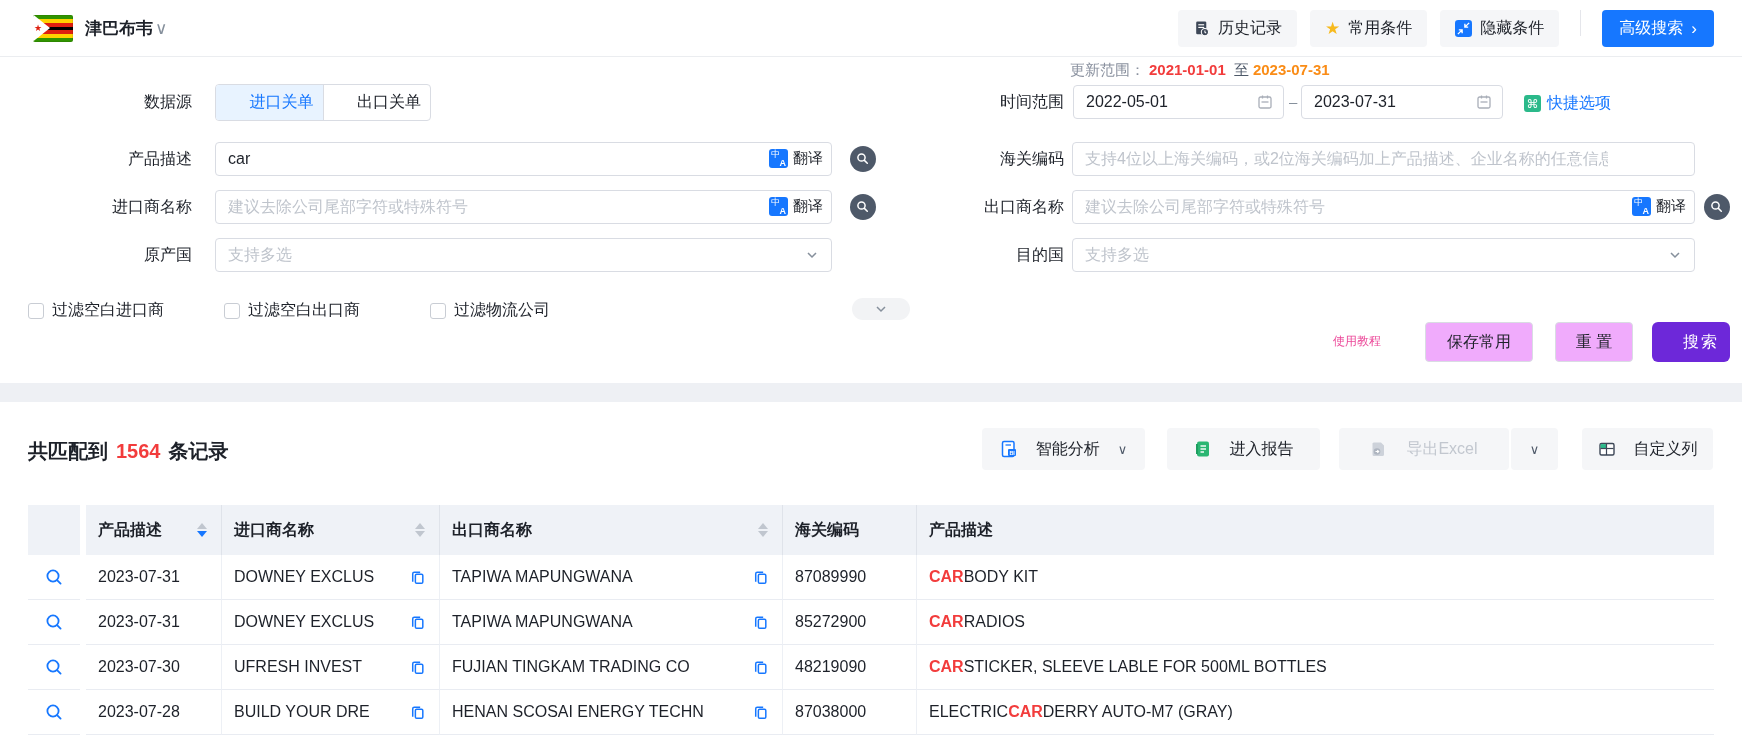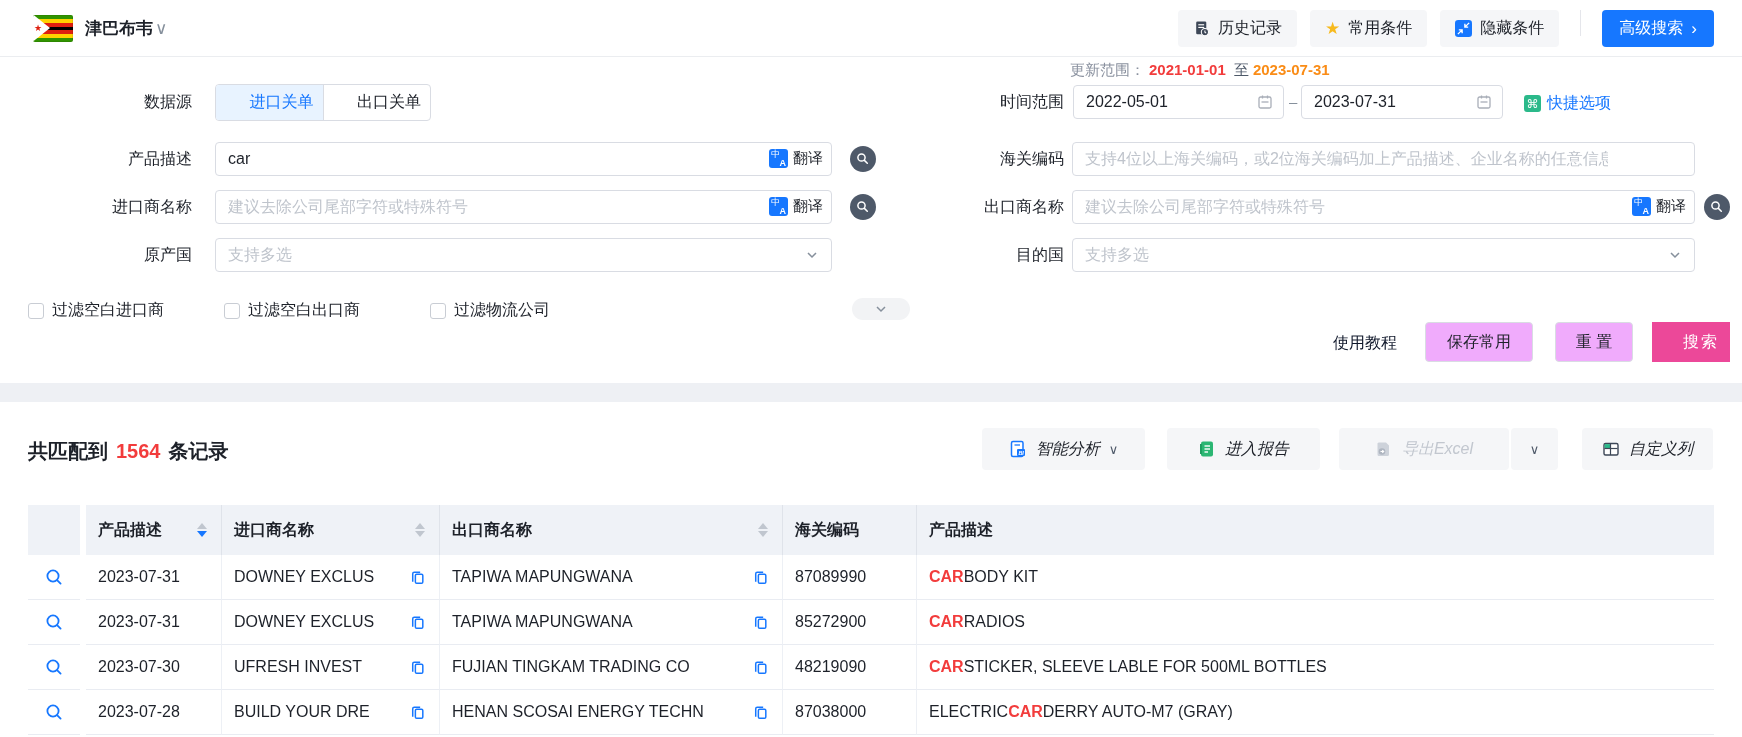--- a/index.html
+++ b/index.html
@@ -65,35 +65,35 @@
   .quick .qtxt { color:#1677ff; font-size:16px; }
 
   .selectbox { position:absolute; height:34px; border:1px solid #d9dce3; border-radius:4px; background:#fff;
                display:flex; align-items:center; justify-content:space-between; padding:0 12px;
                font-size:16px; color:#bfc4cc; cursor:pointer; }
 
   .ckgroup { position:absolute; display:flex; align-items:center; gap:8px; font-size:16px; color:#1d2129; cursor:pointer; }
   .ckbox { width:16px; height:16px; border:1px solid #c9cdd4; border-radius:3px; background:#fff; }
   .collapse-pill { position:absolute; width:58px; height:22px; border-radius:11px 11px 11px 11px; background:#f2f3f5;
                    display:flex; align-items:center; justify-content:center; color:#86909c; cursor:pointer; }
-  .link { position:absolute; color:#0f172a; font-size:16px; cursor:pointer; }
+  .link { position:absolute; color:#ec4899; font-size:12px; cursor:pointer; }
   .btn-plain { position:absolute; height:40px; border:1px solid #d9dce3; border-radius:4px; background:#f0abfc;
                font-size:16px; color:#1d2129; font-family:inherit; cursor:pointer; }
-  .btn-search { position:absolute; height:40px; border:none; border-radius:0; background:#ec4899;
+  .btn-search { position:absolute; height:40px; border:none; border-radius:6px; background:#6d28d9;
                 font-size:16px; color:#fff; font-family:inherit; letter-spacing:2px; cursor:pointer;padding-left:20px; }
 
   .band { height:19px; background:#eef0f4; }
 
   
   .results { position:relative; height:335px; background:#fff; }
   .count-line { position:absolute; left:28px; top:36px; font-size:20px; font-weight:700; color:#1d2129; }
   .count-line .num { color:#f23c3c; margin:0 8px; }
   .rbtn { position:absolute; top:26px; height:42px; display:inline-flex; align-items:center; justify-content:center;
-          gap:9px; background:#f5f6f8; border:none; border-radius:4px; font-size:16px; color:#1d2129;
-          font-family:inherit; cursor:pointer;font-style:italic; }
+          gap:18px; background:#f5f6f8; border:none; border-radius:4px; font-size:16px; color:#1d2129;
+          font-family:inherit; cursor:pointer; }
   .rbtn .chev { color:#4e5969; font-size:13px; }
   .rbtn.disabled { color:#c2c7cf; cursor:default; }
   .split-chev { position:absolute; top:26px; height:42px; width:47px; background:#f5f6f8; border:none;
                 border-radius:4px; color:#4e5969; font-size:13px; cursor:pointer; }
 
   
   .table { position:absolute; left:28px; top:103px; width:1686px; }
   .tr { display:grid; grid-template-columns:52px 6px 136px 218px 343px 134px 1fr; }
   .tr.head { height:50px; }
   .tr.row { height:45px; background:#fff; }

